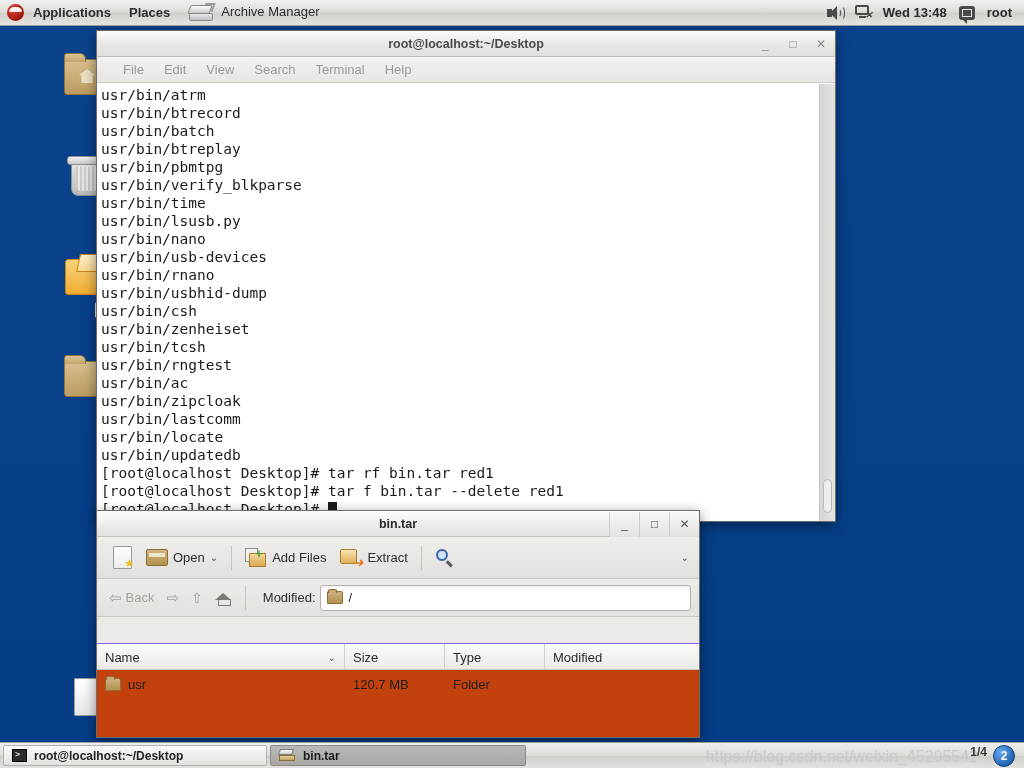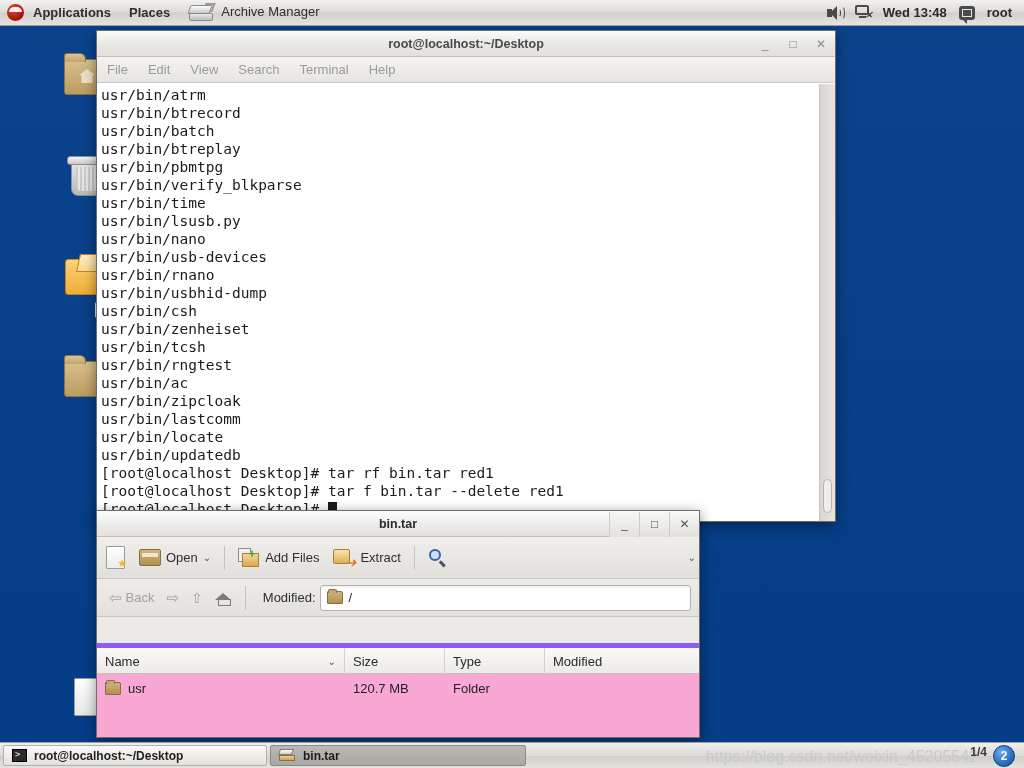--- a/index.html
+++ b/index.html
@@ -111,40 +111,40 @@
     background: linear-gradient(180deg,#fbfbfb 0%, #e9e7e4 55%, #e2e0dc 100%);
     border-bottom:1px solid #c3c0bb; }
   .titlebar .title { flex:1; text-align:center; font-size:12.5px; color:#3b3b3b; font-weight:600; }
   .wbtns { position:absolute; right:4px; top:0; height:26px; display:flex; align-items:center; gap:8px; }
   .wbtn { width:20px; height:18px; display:flex; align-items:center; justify-content:center;
     font-size:12px; color:#8b8b8b; }
 
   
   #terminal-window { left:96px; top:30px; width:740px; height:492px; background:#ffffff; }
   #terminal-window .titlebar .title { color:#4a4a4a; }
-  #term-menubar { height:26px; display:flex; align-items:center; gap:0px; padding-left:0;
+  #term-menubar { height:26px; display:flex; align-items:center; gap:0px; padding-left:16px;
     background: linear-gradient(180deg,#f4f3f1,#e7e5e2); border-bottom:1px solid #cdcac5; }
   #term-menubar .mi { padding:0 10px; height:26px; line-height:26px; font-size:13px; color:#9b9b9b; }
   #term-body { position:absolute; left:0; top:53px; right:0; bottom:0; background:#fff;
     font-family:"DejaVu Sans Mono","Liberation Mono",monospace; font-size:14.5px; color:#1b1b1b;
     padding:2px 0 0 4px; line-height:18px; overflow:hidden; white-space:pre; }
   #term-scroll { position:absolute; right:0; top:53px; bottom:0; width:16px;
     background:linear-gradient(90deg,#d8d6d2,#e6e4e1); border-left:1px solid #c9c6c1; }
   #term-scroll .thumb { position:absolute; left:3px; right:3px; bottom:8px; height:34px;
     background:#efeeec; border:1px solid #b9b6b1; border-radius:5px; }
   .cursor-block { display:inline-block; width:9px; height:14px; background:#1b1b1b; vertical-align:-2px; }
 
   
   #archive-window { left:96px; top:510px; width:604px; height:228px; }
   #archive-window .titlebar { background: linear-gradient(180deg,#fdfdfd 0%, #ececea 55%, #e4e2df 100%); }
   #archive-window .titlebar .title { color:#2b2b2b; }
   #archive-window .wbtns { right:0; gap:0; }
   #archive-window .wbtn { width:30px; height:25px; border-left:1px solid #cfccc8; color:#555;
     background: linear-gradient(180deg,#f7f7f6,#e3e1de); }
-  #toolbar { height:42px; display:flex; align-items:center; gap:2px; padding:0 3px;
+  #toolbar { height:42px; display:flex; align-items:center; gap:2px; padding:0 10px;
     background: linear-gradient(180deg,#f0eeeb,#e2e0dc); border-bottom:1px solid #cbc8c3;justify-content:center; }
   .tbtn { display:flex; align-items:center; gap:5px; padding:4px 6px; border-radius:3px;
     font-size:13px; color:#2e2e2e; }
   .tsep { width:1px; height:24px; background:#c6c3be; margin:0 5px; }
   .chev { font-size:10px; color:#555; }
   .tb-spacer { flex:1; }
   .ic-newfile { width:19px; height:23px; background:linear-gradient(180deg,#ffffff,#ececec);
     border:1px solid #9a9a9a; border-radius:1px; position:relative; }
   .ic-newfile:after { content:"★"; position:absolute; right:-3px; bottom:-2px; font-size:11px; color:#f0c020; }
   .ic-openfolder { width:22px; height:17px; background:linear-gradient(180deg,#d0b47e,#b2924f);
@@ -179,22 +179,22 @@
     border:1.5px solid #7d7a75; border-top:none; }
   .loc-label { margin-left:8px; font-size:13px; color:#2e2e2e; }
   #loc-input { flex:1; height:26px; background:#fff; border:1px solid #b5b2ad; border-radius:3px;
     display:flex; align-items:center; gap:6px; padding:0 6px; font-size:13px; color:#1f1f1f;
     box-shadow: inset 0 1px 2px rgba(0,0,0,.08); }
   .ic-folder-sm { width:16px; height:13px; background:linear-gradient(180deg,#cdb183,#b2924f);
     border:1px solid #8a7038; border-radius:1px 2px 1px 1px; position:relative; flex:none; }
   .ic-folder-sm:before { content:""; position:absolute; left:0; top:-3px; width:7px; height:3px;
     background:#c6a974; border:1px solid #8a7038; border-bottom:none; border-radius:2px 2px 0 0; }
 
-  #filelist { position:absolute; left:0; right:0; top:132px; bottom:0; background:#f9a8d4;
-    border-top:5px solid #8b5cf6; }
+  #filelist { position:absolute; left:0; right:0; top:132px; bottom:0; background:#c2410c;
+    border-top:1px solid #8b5cf6; }
   #colheaders { display:flex; height:26px; background:linear-gradient(180deg,#fafaf9,#eceae7);
     border-bottom:1px solid #c7c4bf; font-size:13px; color:#2b2b2b; }
   #colheaders .col { display:flex; align-items:center; padding:0 8px; border-right:1px solid #d4d1cc; height:26px; }
   .col-name { width:248px; justify-content:space-between; }
   .col-size { width:100px; }
   .col-type { width:100px; }
   .col-mod  { flex:1; border-right:none !important; }
   .row { display:flex; height:28px; align-items:center; font-size:13px; color:#1f1f1f; }
   .row .cell { padding:0 8px; display:flex; align-items:center; gap:7px; height:28px; }
   .cell-name { width:248px; }

